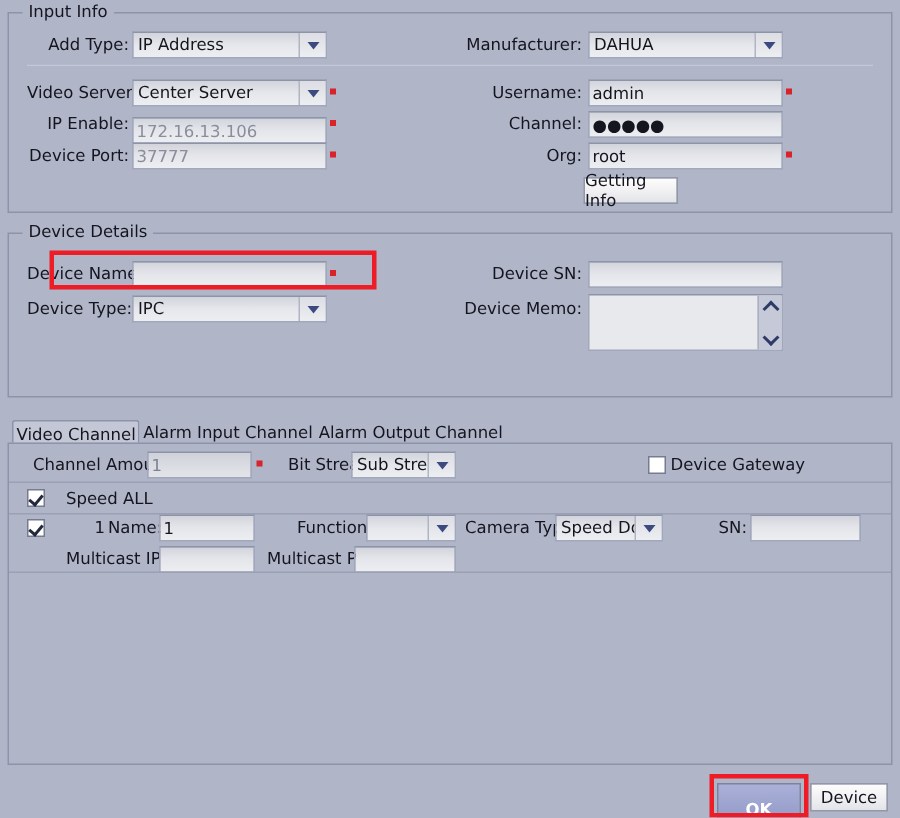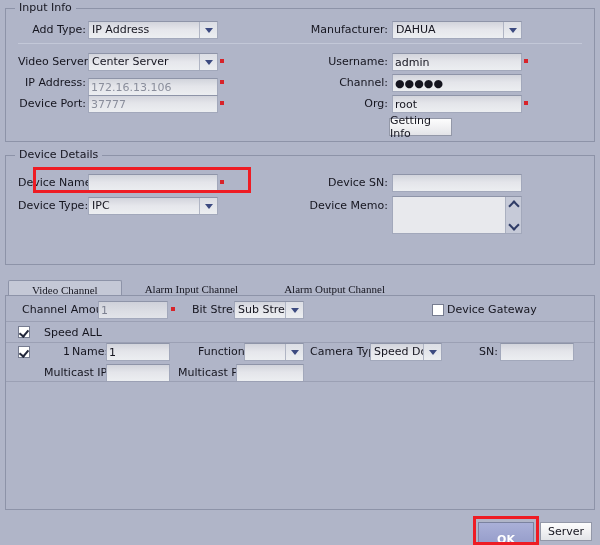--- a/index.html
+++ b/index.html
@@ -201,29 +201,28 @@
 
   
   .tabbar {
     position: absolute;
     height: 19px;
     display: flex;
     align-items: flex-end;
   }
   .tab {
     height: 16px;
-    padding: 0 23px;
+    padding: 0 2px;
     font-size: 11px;
     line-height: 18px;
     color: #15151f;
     box-sizing: border-box;
     cursor: default;
     user-select: none;
     white-space: nowrap;
-    font-family: Liberation Serif, serif;
   }
   .tab.active {
     background: #c4c8d6;
     border: 1px solid #8d93a8;
     border-bottom: 1px solid #c4c8d6;
     border-radius: 2px 2px 0 0;
   }
 
   
   .redbox {
@@ -267,21 +266,21 @@
 
 <div class="lbl" style="left:18px; top:54px; width:68px;">Video Server:</div>
 <div class="combo" style="left:88px; top:53px; width:130px;">
   <div class="combo-text">Center Server</div>
   <div class="combo-btn">
       <span class="tri"></span>
     </div>
 </div>
 <div class="req" style="left:220px; top:59px;"></div>
 
-<div class="lbl" style="left:18px; top:75px; width:68px;">IP Address:</div>
+<div class="lbl" style="left:18px; top:75px; width:68px;">IP Enable:</div>
 <input class="inp ph" style="left: 88px; top: 78px; width: 130px;" value="172.16.13.106">
 <div class="req" style="left:220px; top:80px;"></div>
 
 <div class="lbl" style="left:18px; top:96px; width:68px;">Device Port:</div>
 <input class="inp ph" style="left: 88px; top: 95px; width: 130px;" value="37777">
 <div class="req" style="left:220px; top:101px;"></div>
 
 <div class="lbl" style="left:300px; top:54px; width:88px;">Username:</div>
 <input class="inp" style="left: 392px; top: 53px; width: 130px;" value="admin">
 <div class="req" style="left:524px; top:59px;"></div>
@@ -379,16 +378,16 @@
 
 <div class="lbl" style="left:44px; top:365px; width:60px;">Multicast IP:</div>
 <input class="inp" style="left: 106px; top: 364px; width: 64px;">
 
 <div class="lbl" style="left:178px; top:365px; width:76px;">Multicast Port:</div>
 <input class="inp" style="left: 236px; top: 364px; width: 68px;">
 
 <div class="panel-sep" style="left:6px; top:381px; width:588px;"></div>
 
 <div class="btn primary" style="left:478px; top:522px; width:56px; height:35px;">OK</div>
-<div class="btn" style="left:540px; top:522px; width:52px; height:19px;">Server</div>
+<div class="btn" style="left:540px; top:522px; width:52px; height:19px;">Device</div>
 
 <div class="redbox" style="left:33px; top:167px; width:218px; height:26px;"></div>
 <div class="redbox" style="left:473px; top:516px; width:66px; height:29px;"></div>
 
 </body></html>

